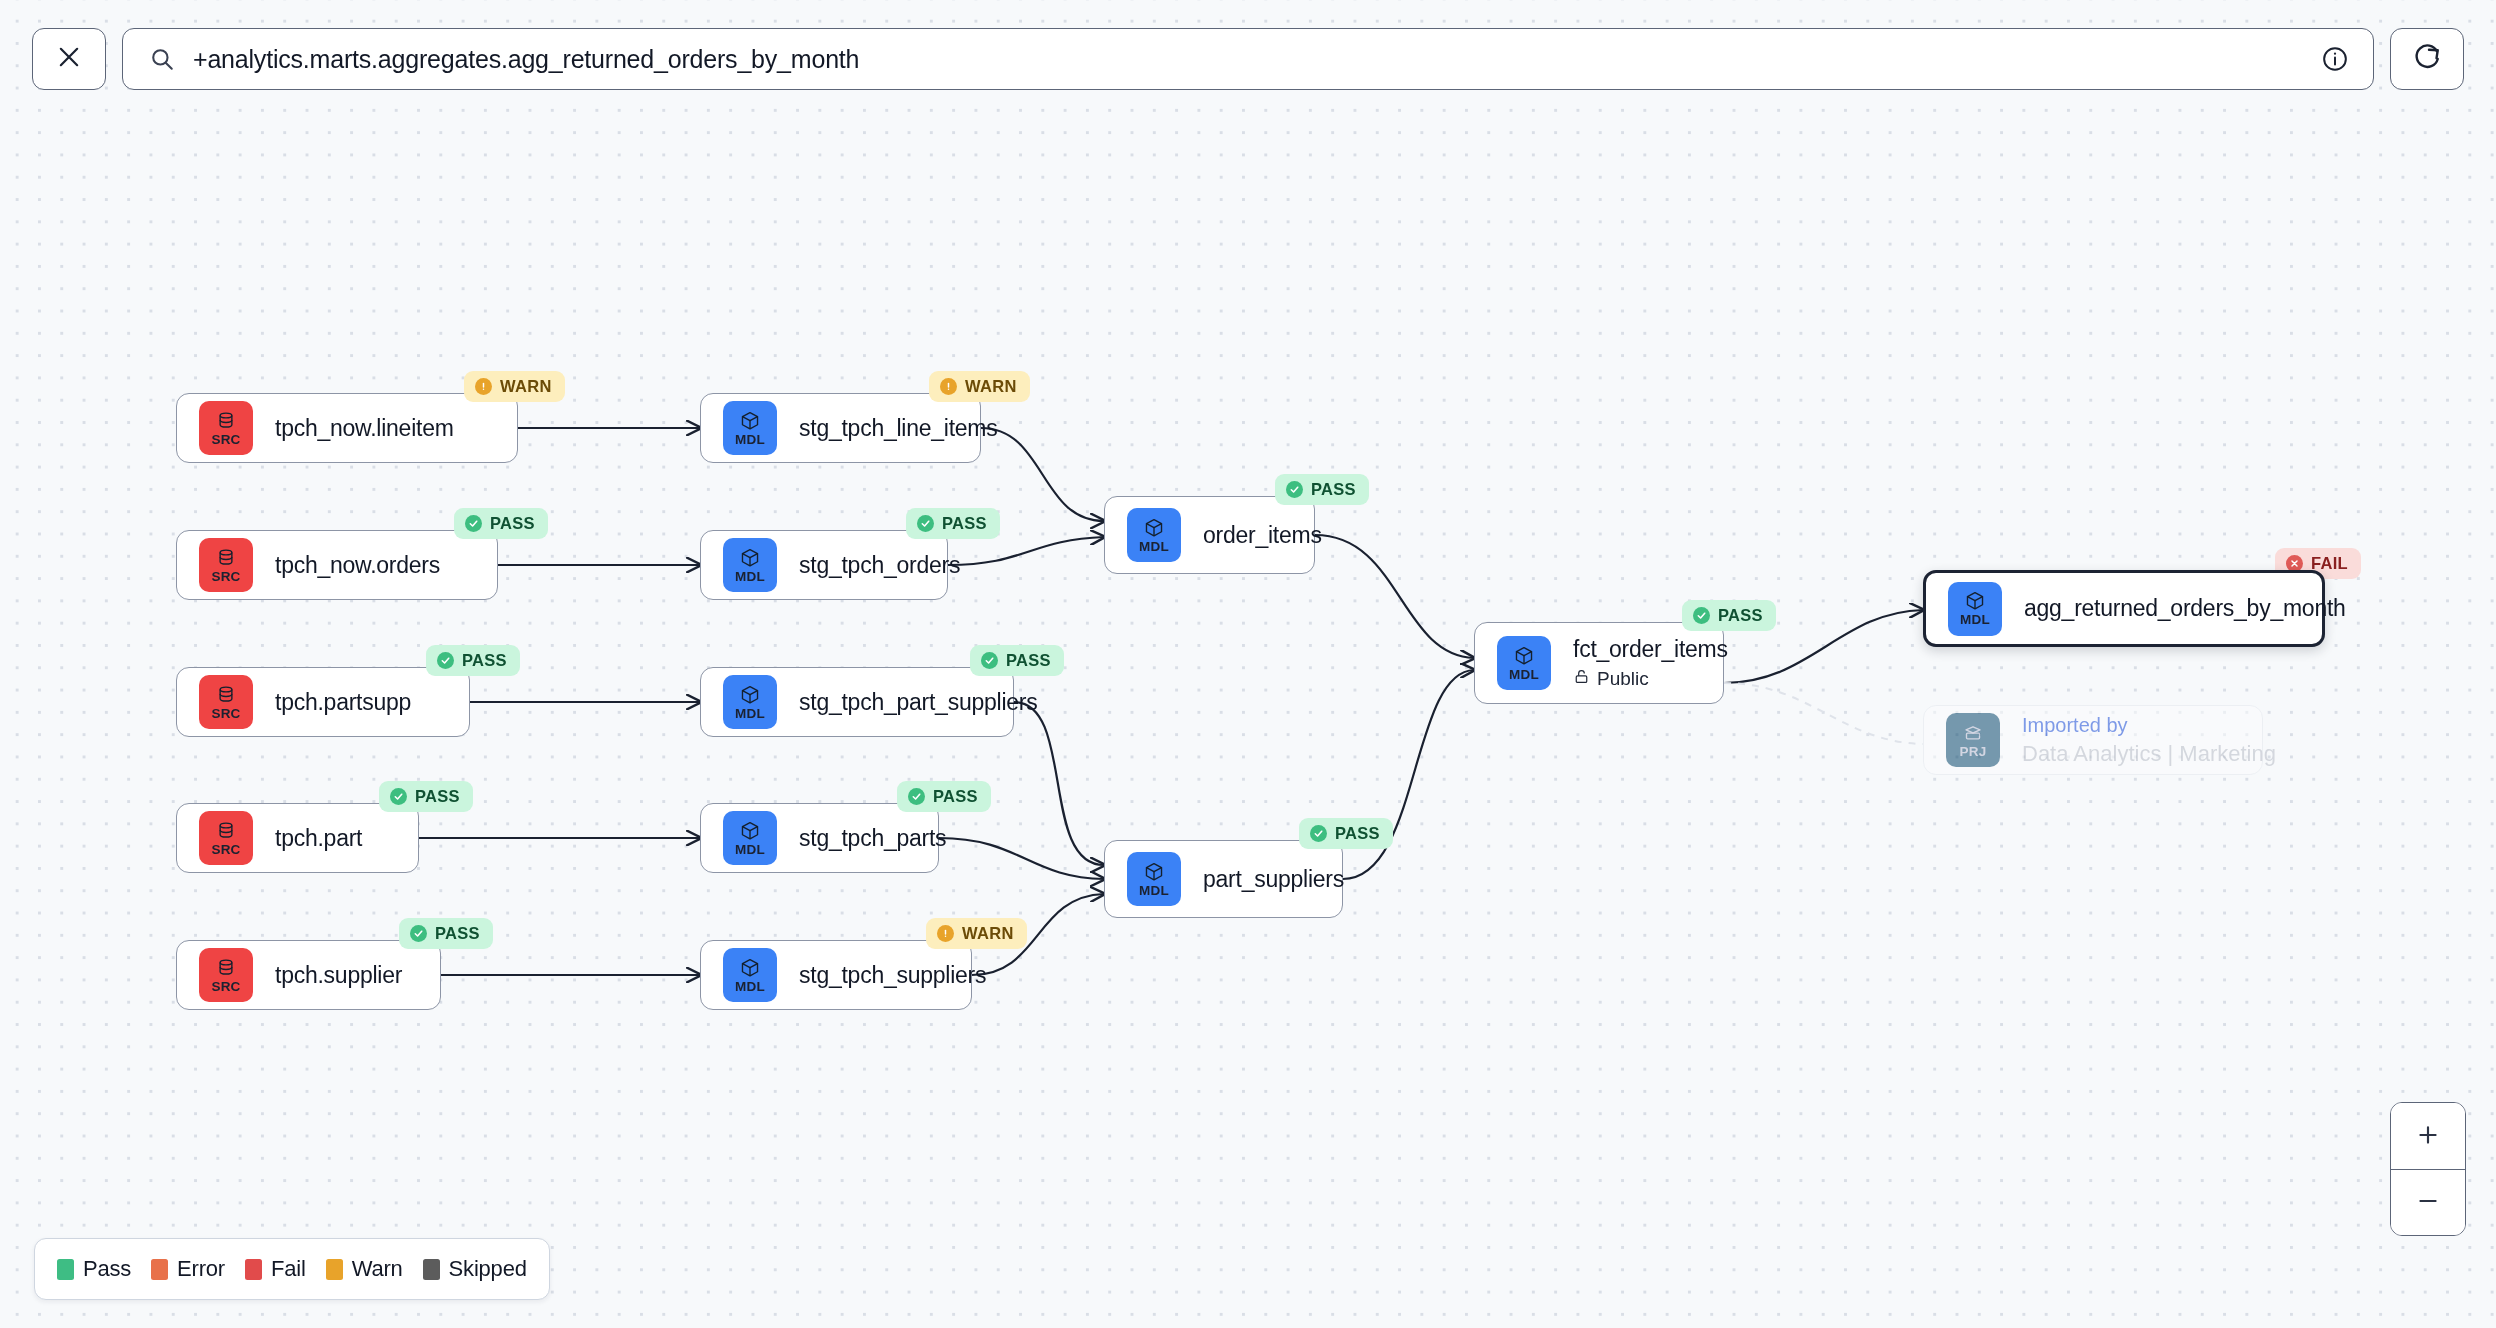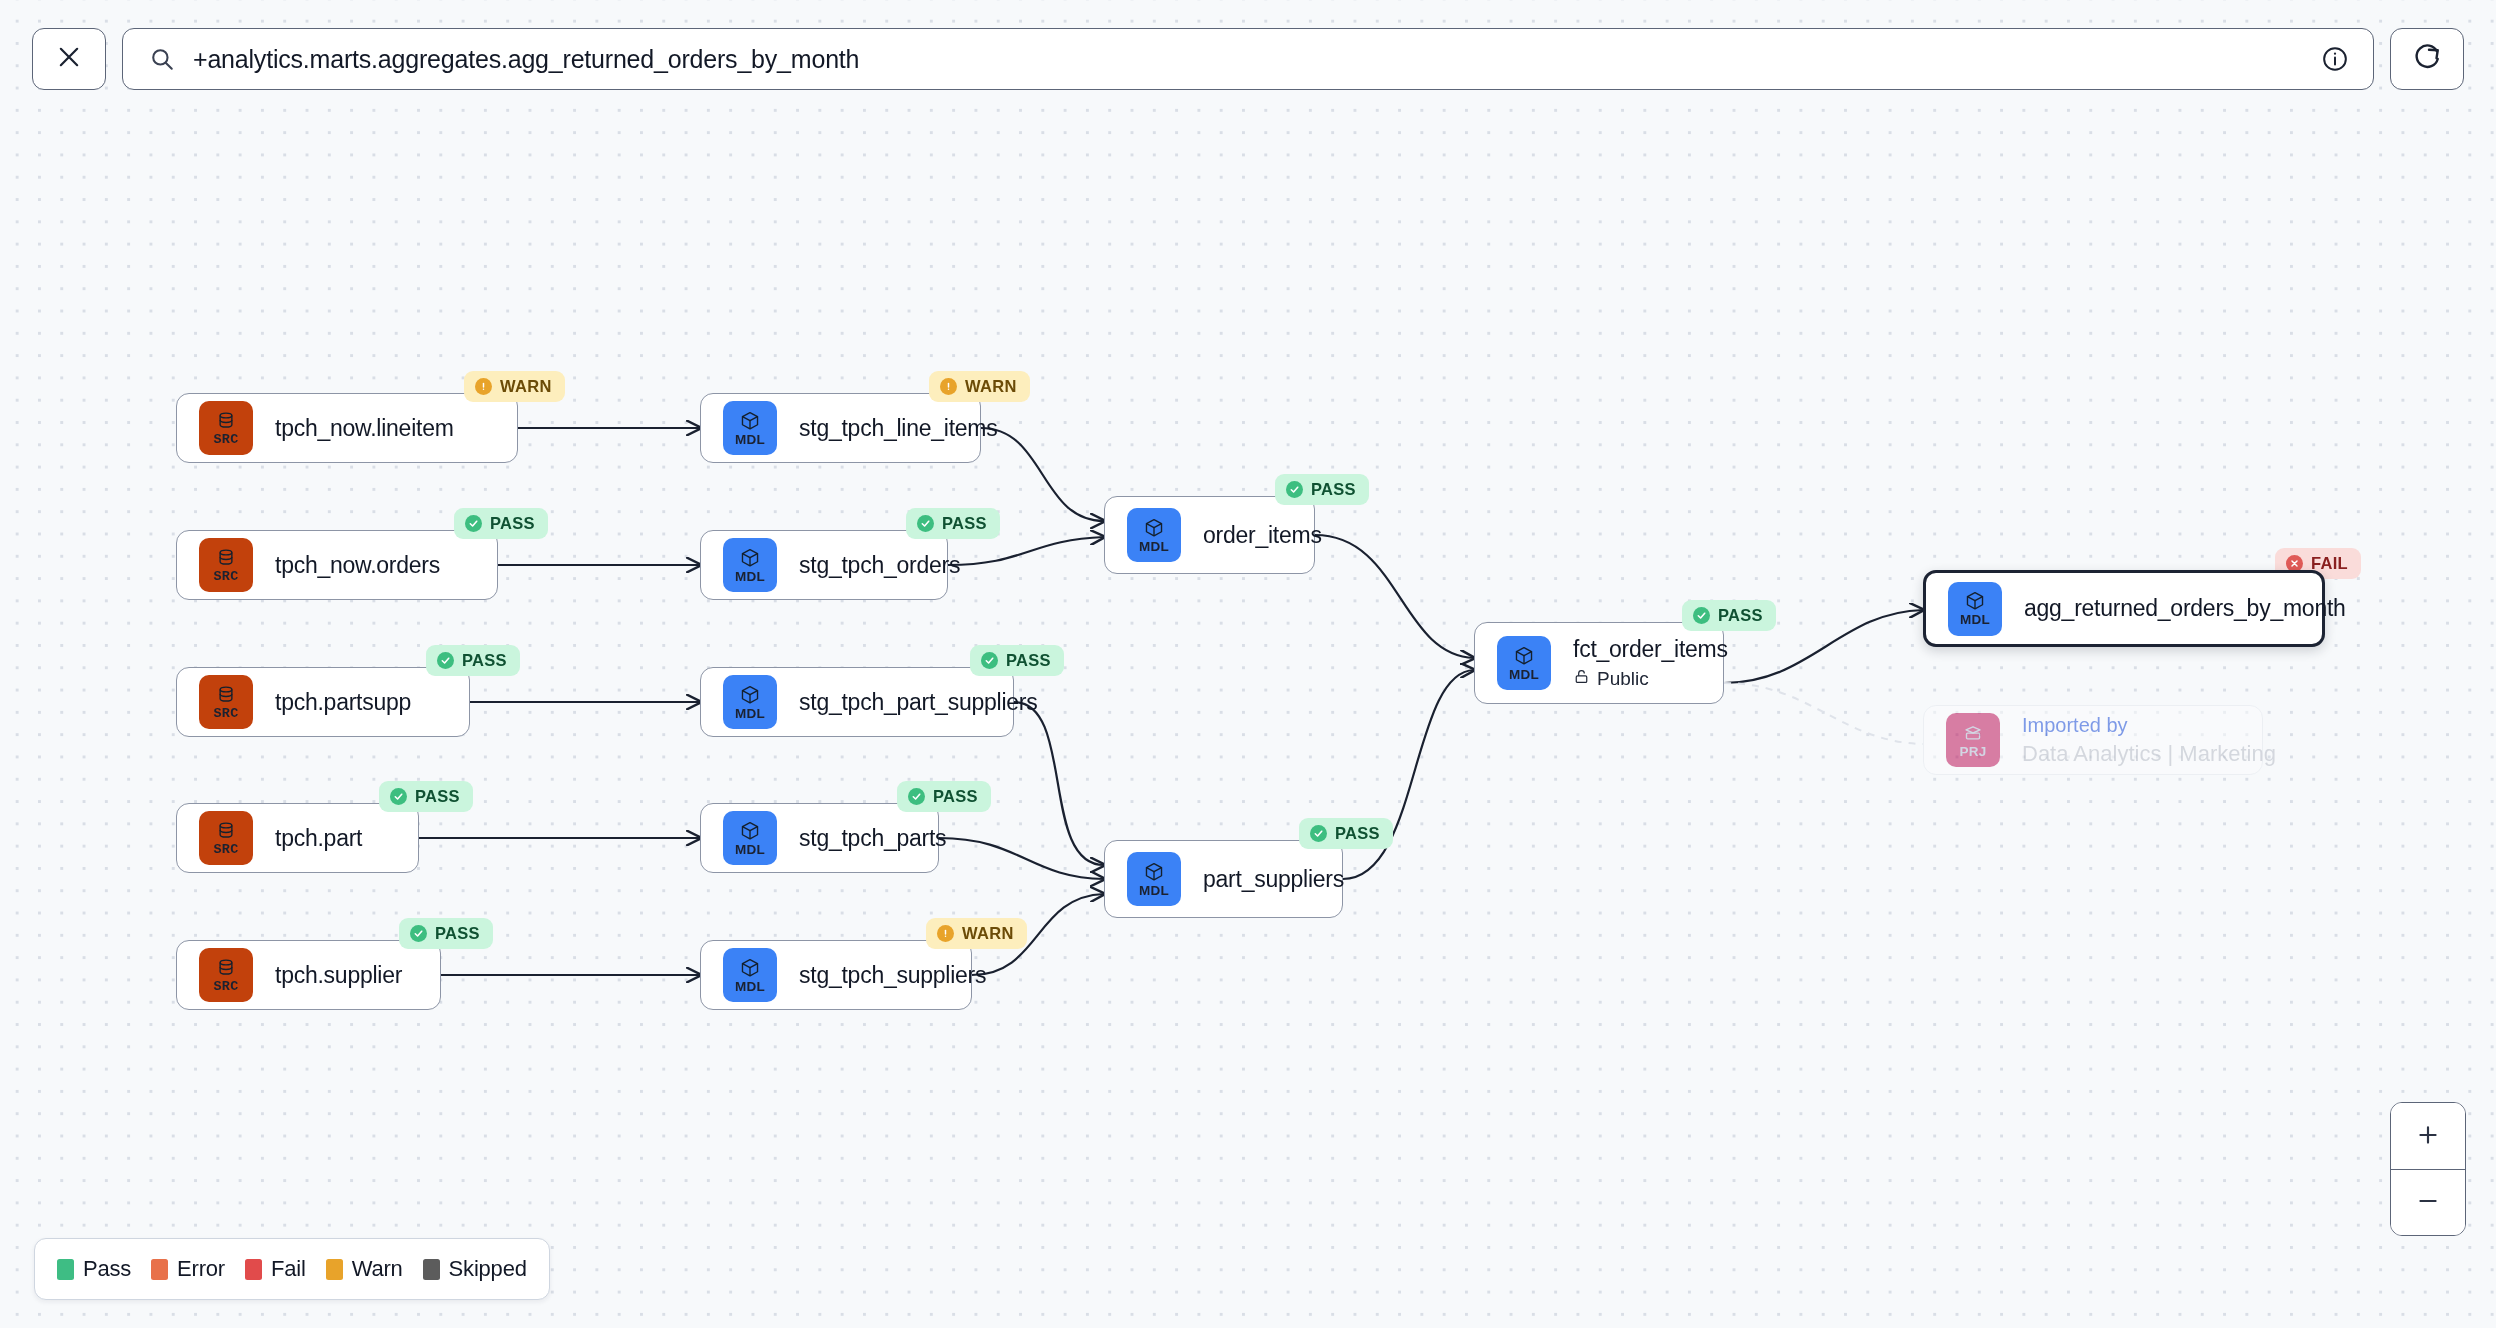--- a/index.html
+++ b/index.html
@@ -127,23 +127,23 @@
   .type-chip {
     width: 54px; height: 54px;
     border-radius: 10px;
     display: flex;
     flex-direction: column;
     align-items: center;
     justify-content: center;
     gap: 1px;
     flex: 0 0 auto;
   }
-  .type-chip.src { background: #c2410c; font-family: Liberation Mono, monospace; }
+  .type-chip.src { background: #ef4444; }
   .type-chip.mdl { background: #3b82f6; }
-  .type-chip.prj { background: #be185d; }
+  .type-chip.prj { background: #0c4a6e; }
   .type-chip svg { width: 22px; height: 22px; display: block; }
   .type-chip .tlabel {
     font-size: 13.5px;
     font-weight: 600;
     color: #1b2231;
     line-height: 1;
     letter-spacing: 0.2px;
   }
   .type-chip.prj .tlabel, .type-chip.prj svg { color: #b6bbd0; stroke: #b6bbd0; }
 

